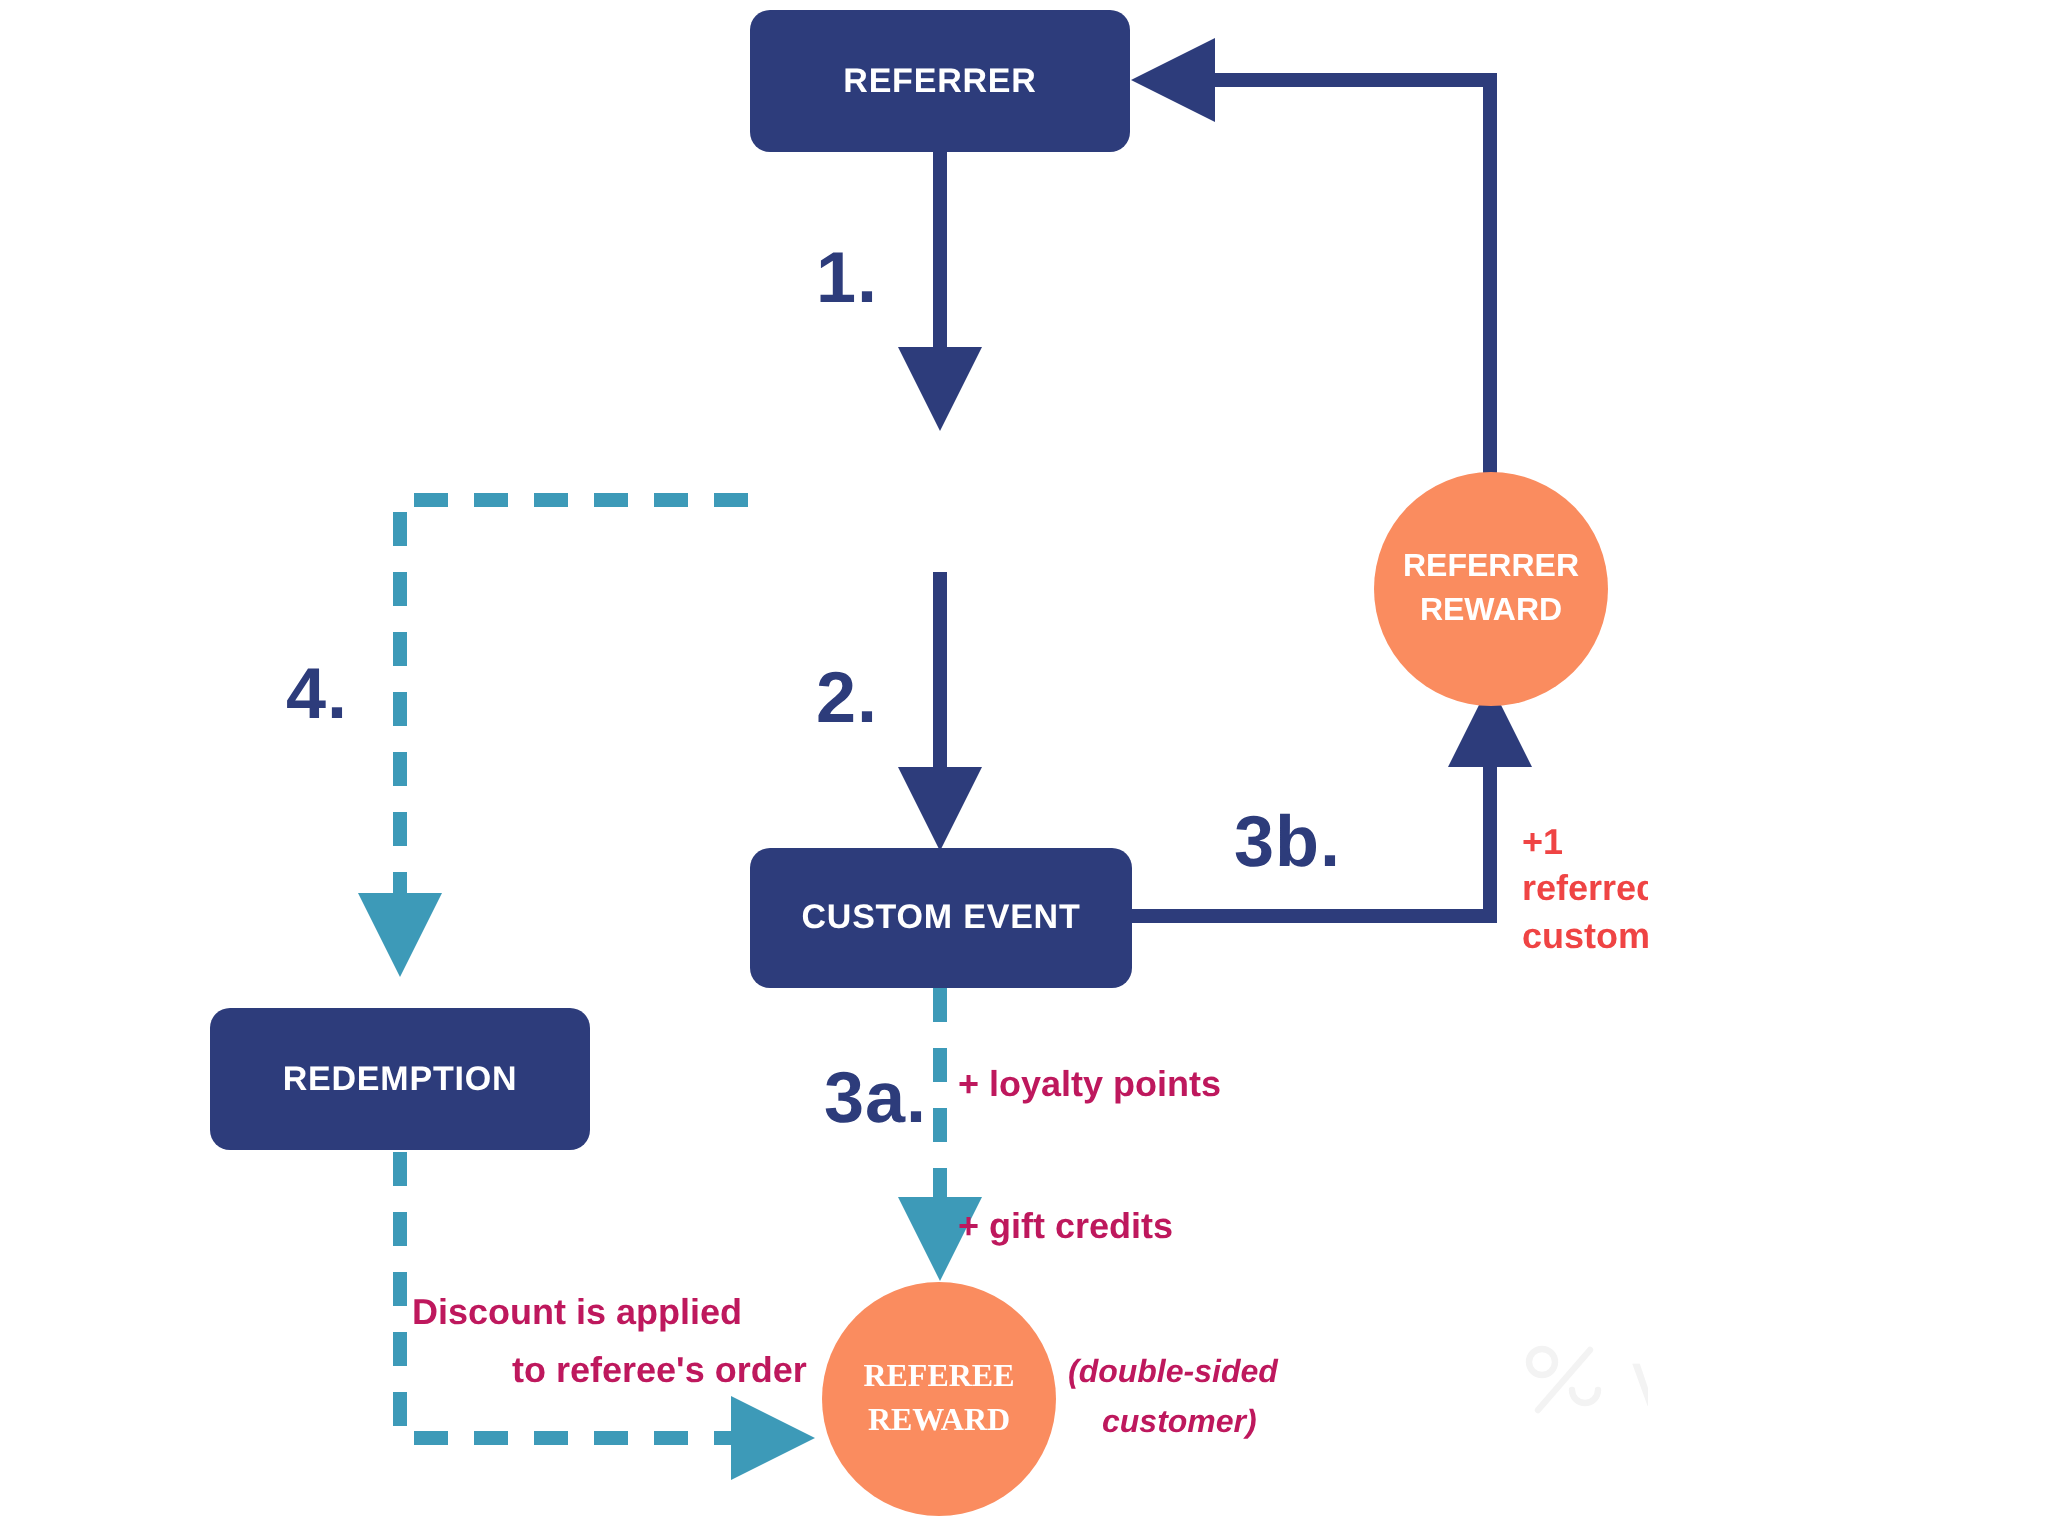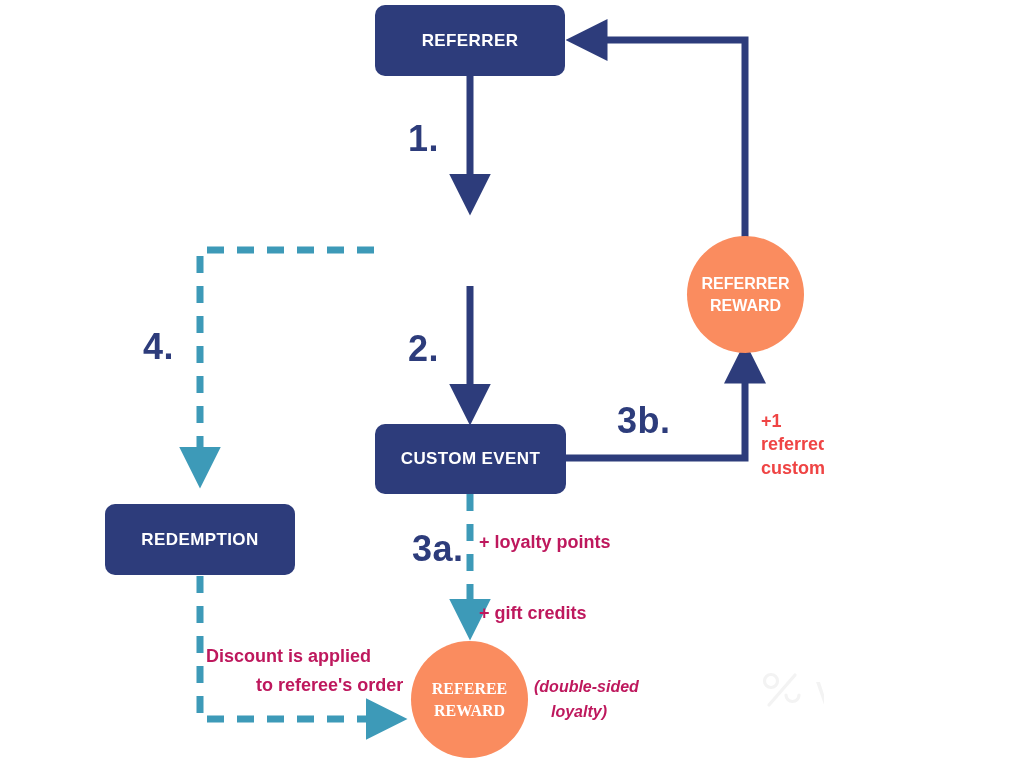--- a/index.html
+++ b/index.html
@@ -153,21 +153,21 @@
   <div class="annot annot-teal" style="left:479px; top:531px;">+ loyalty points</div>
 
   <div class="annot annot-teal" style="left:479px; top:560px;margin-top:42px;">+ gift credits</div>
 
   <div class="annot annot-teal" style="left:206px; top:645px;">Discount is applied</div>
 
   <div class="annot annot-teal" style="left:208px; top:674px;margin-left:48px;">to referee's order</div>
 
   <div class="annot annot-teal annot-italic" style="left:534px; top:677px;">(double-sided</div>
 
-  <div class="annot annot-teal annot-italic" style="left:551px; top:702px;">loyalty)</div>
+  <div class="annot annot-teal annot-italic" style="left:551px; top:702px;">customer)</div>
 
   <div class="watermark" style="left:762px; top:668px;">
     <span style="display:inline-flex;">
       <svg width="40" height="40" viewBox="0 0 40 40" xmlns="http://www.w3.org/2000/svg">
         <circle cx="9" cy="10" r="6.5" fill="none" stroke="#f3f3f3" stroke-width="3.2"></circle>
         <line x1="33" y1="4" x2="7" y2="34" stroke="#f3f3f3" stroke-width="3.2" stroke-linecap="round"></line>
         <path d="M 24 24 a 6.5 6.5 0 0 0 13 0" fill="none" stroke="#f3f3f3" stroke-width="3.2" stroke-linecap="round"></path>
       </svg>
     </span>
     <span>voucherify</span>

